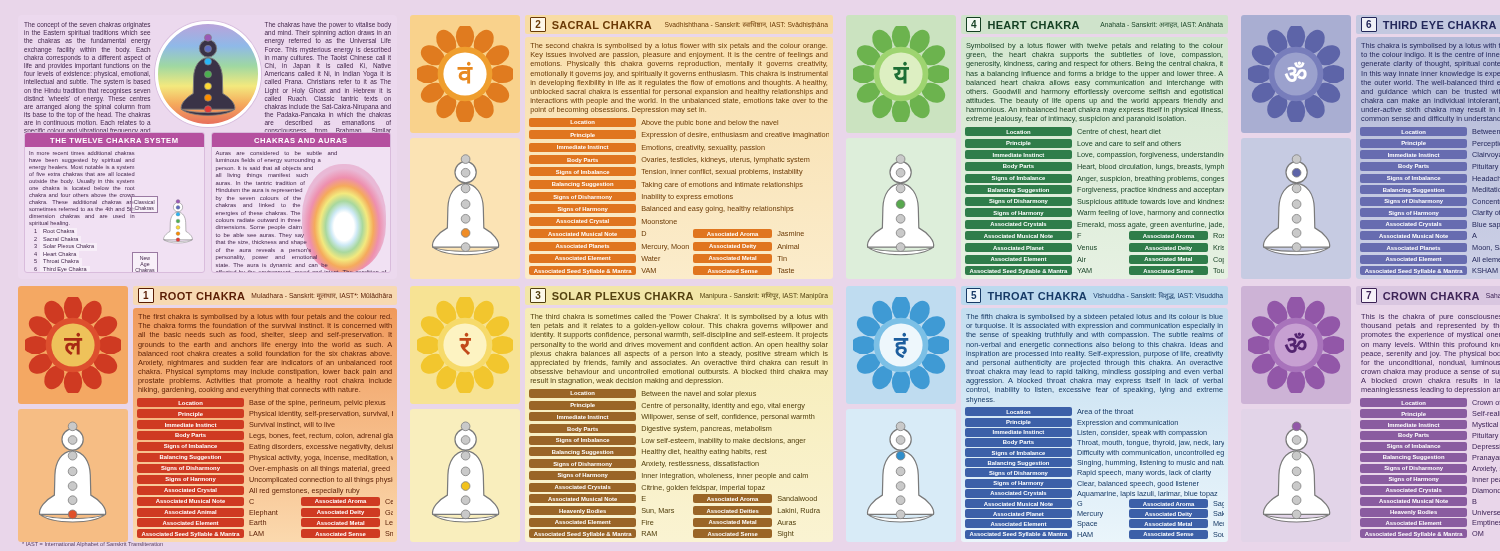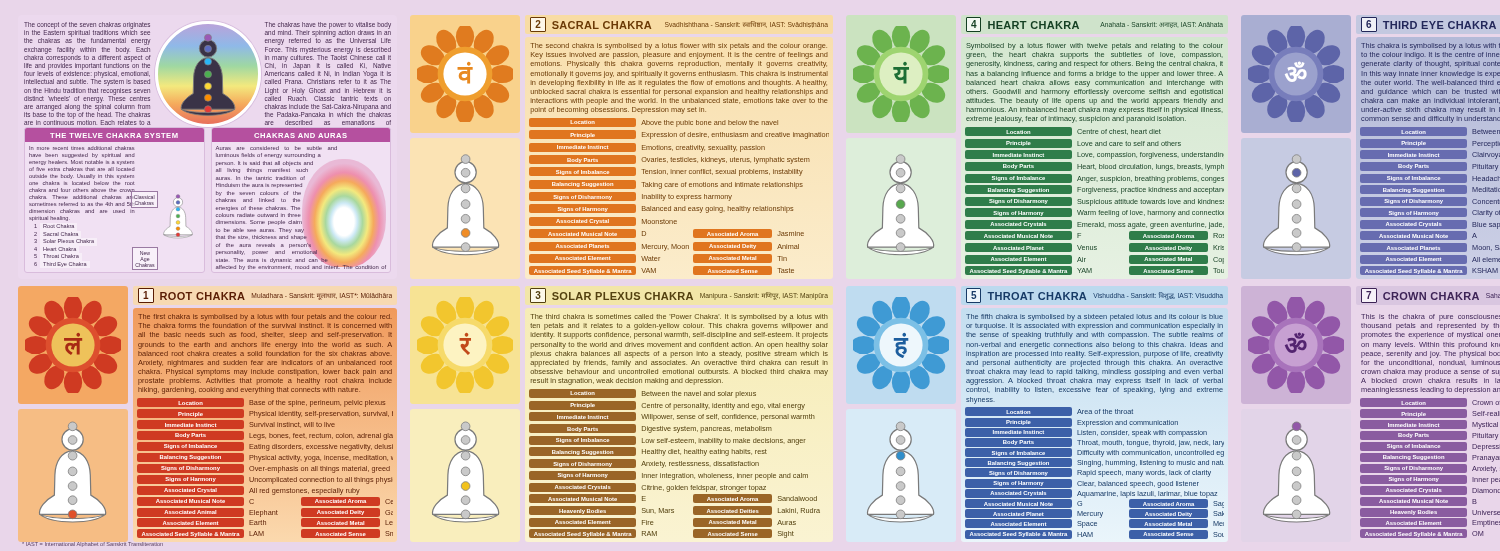--- a/index.html
+++ b/index.html
@@ -21,21 +21,21 @@
   .hdr .sk{font-size:6.7px;margin-left:auto;white-space:nowrap;overflow:hidden;}
   .pcontent{flex:1;background:linear-gradient(180deg,var(--panel1),var(--panel2));border-radius:3px;padding:3px 4px;display:flex;flex-direction:column;overflow:hidden;color:var(--text);}
   .desc{font-size:7.4px;line-height:1.24;text-align:justify;margin:1px 1px 3px 1px;}
   .rows{flex:1;display:flex;flex-direction:column;justify-content:space-between;}
   .row{display:grid;grid-template-columns:112px 1fr;align-items:center;min-height:10.2px;}
   .row.pair{grid-template-columns:112px 52px 84px 1fr;}
   .chip{background:var(--chip);color:#fff;font-size:5.9px;font-weight:bold;text-align:center;border-radius:2px;padding:1.5px 1px;margin-right:5px;white-space:nowrap;overflow:hidden;}
   .val{font-size:7.3px;white-space:nowrap;overflow:hidden;}
 
   
-  .intro{background:#ecd9ee;border-radius:4px;padding:6px;display:flex;flex-direction:column;overflow:hidden;}
+  .intro{background:#ecd9ee;border-radius:4px;padding:6px;display:flex;flex-direction:column;gap:5px;overflow:hidden;}
   .intro-top{height:106px;flex:none;display:flex;gap:4px;color:#43274c;}
   .intro-top p{margin:0;font-size:6.4px;line-height:1.28;flex:1;text-align:justify;}
   .intro-circle{flex:none;width:100px;height:100px;border-radius:50%;border:3px solid #fff;
      background:linear-gradient(180deg,#b9a3da 0%,#8fb9e8 22%,#9fd8a2 42%,#f3e97e 62%,#f5aa5c 80%,#e8705c 100%);
      display:flex;align-items:flex-end;justify-content:center;overflow:hidden;box-shadow:0 0 0 1px #d8bede;}
   .intro-circle svg{width:86px;height:92px;}
   .intro-bottom{flex:1;display:flex;gap:6px;min-height:0;}
   .sub{flex:1;background:#f1e1f3;border:1px solid #d9bcdc;border-radius:3px;display:flex;flex-direction:column;overflow:hidden;}
   .subtitle{background:#b5509f;color:#fff;font-size:7.6px;font-weight:bold;text-align:center;letter-spacing:.5px;padding:2.5px 0;flex:none;}
   .sub-body{flex:1;display:flex;padding:3px 4px;gap:3px;min-height:0;color:#43274c;}
@@ -209,21 +209,21 @@
                 <div class="row">
                   <span class="chip">Signs of Imbalance</span>
                    <span class="val">Tension, inner conflict, sexual problems, instability</span>
                 </div>
                 <div class="row">
                   <span class="chip">Balancing Suggestion</span>
                    <span class="val">Taking care of emotions and intimate relationships</span>
                 </div>
                 <div class="row">
                   <span class="chip">Signs of Disharmony</span>
-                   <span class="val">Inability to express harmony</span>
+                   <span class="val">Inability to express emotions</span>
                 </div>
                 <div class="row">
                   <span class="chip">Signs of Harmony</span>
                    <span class="val">Balanced and easy going, healthy relationships</span>
                 </div>
                 <div class="row">
                   <span class="chip">Associated Crystal</span>
                    <span class="val">Moonstone</span>
                 </div>
                 <div class="row pair">
@@ -657,21 +657,21 @@
                 <div class="row">
                   <span class="chip">Signs of Disharmony</span>
                    <span class="val">Anxiety, restlessness, dissatisfaction</span>
                 </div>
                 <div class="row">
                   <span class="chip">Signs of Harmony</span>
                    <span class="val">Inner integration, wholeness, inner people and calm</span>
                 </div>
                 <div class="row">
                   <span class="chip">Associated Crystals</span>
-                   <span class="val">Citrine, golden feldspar, stronger topaz</span>
+                   <span class="val">Citrine, golden feldspar, imperial topaz</span>
                 </div>
                 <div class="row pair">
                   <span class="chip">Associated Musical Note</span>
                    <span class="val">E</span>
                    <span class="chip">Associated Aroma</span>
                    <span class="val">Sandalwood</span>
                 </div>
                 <div class="row pair">
                   <span class="chip">Heavenly Bodies</span>
                    <span class="val">Sun, Mars</span>

